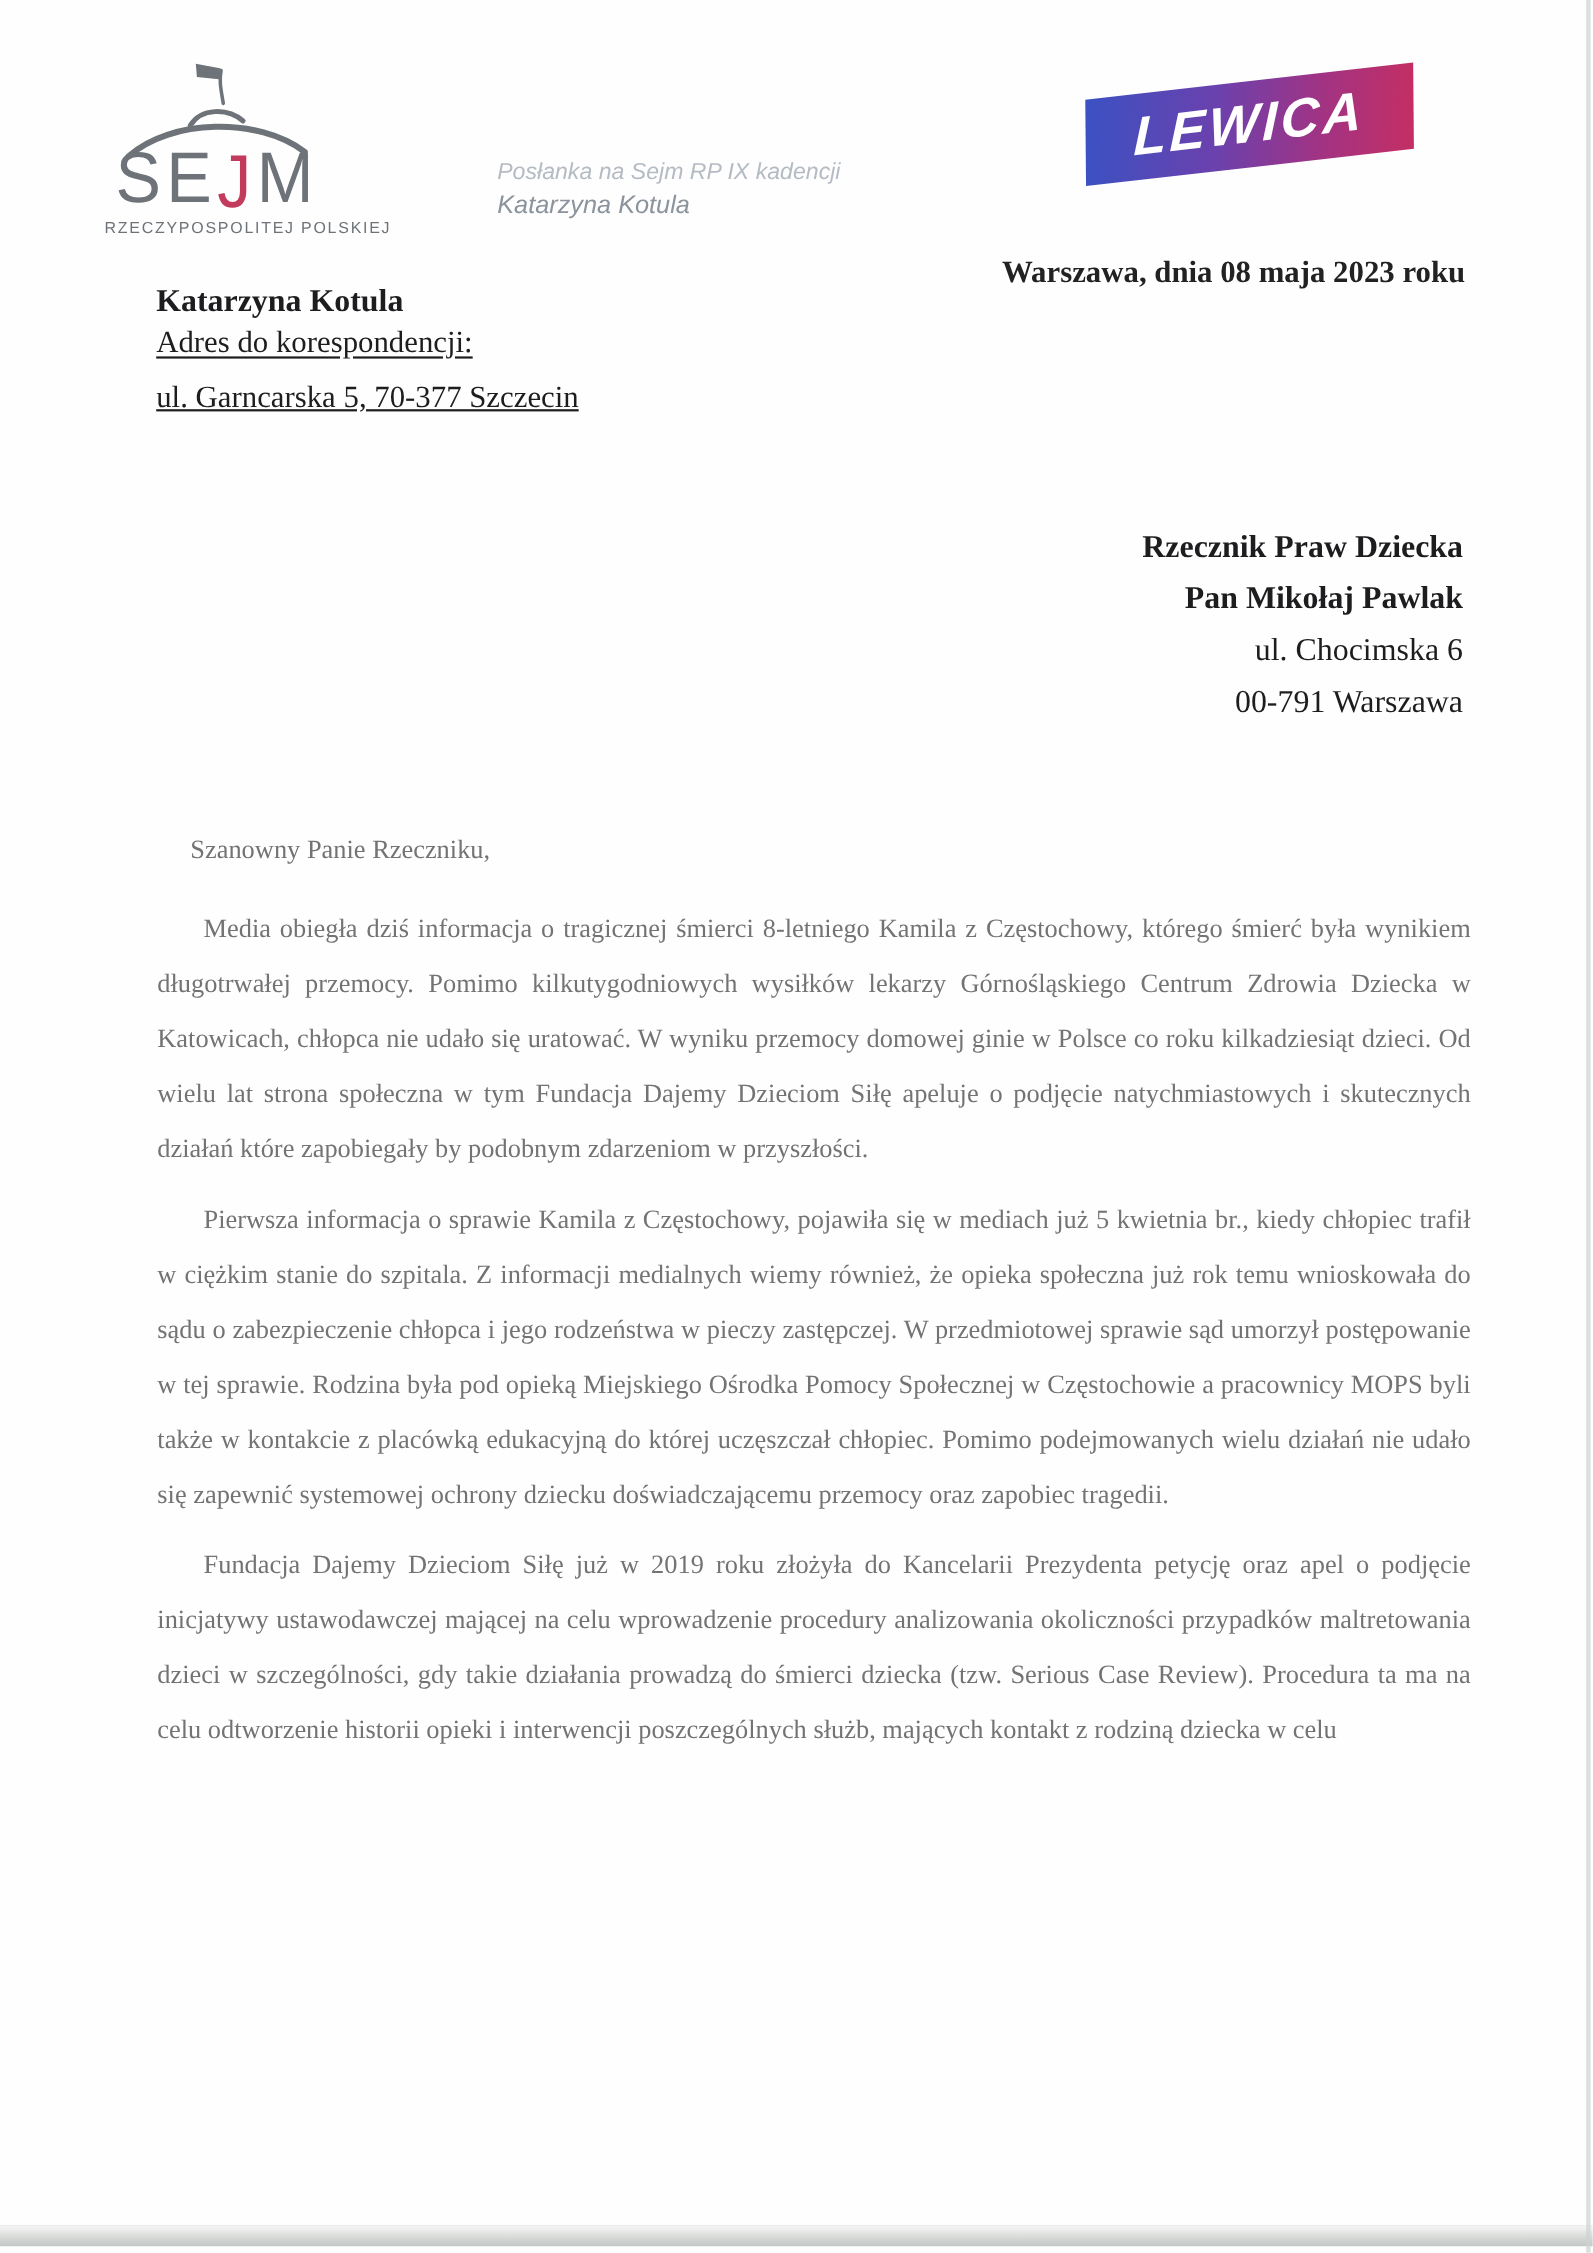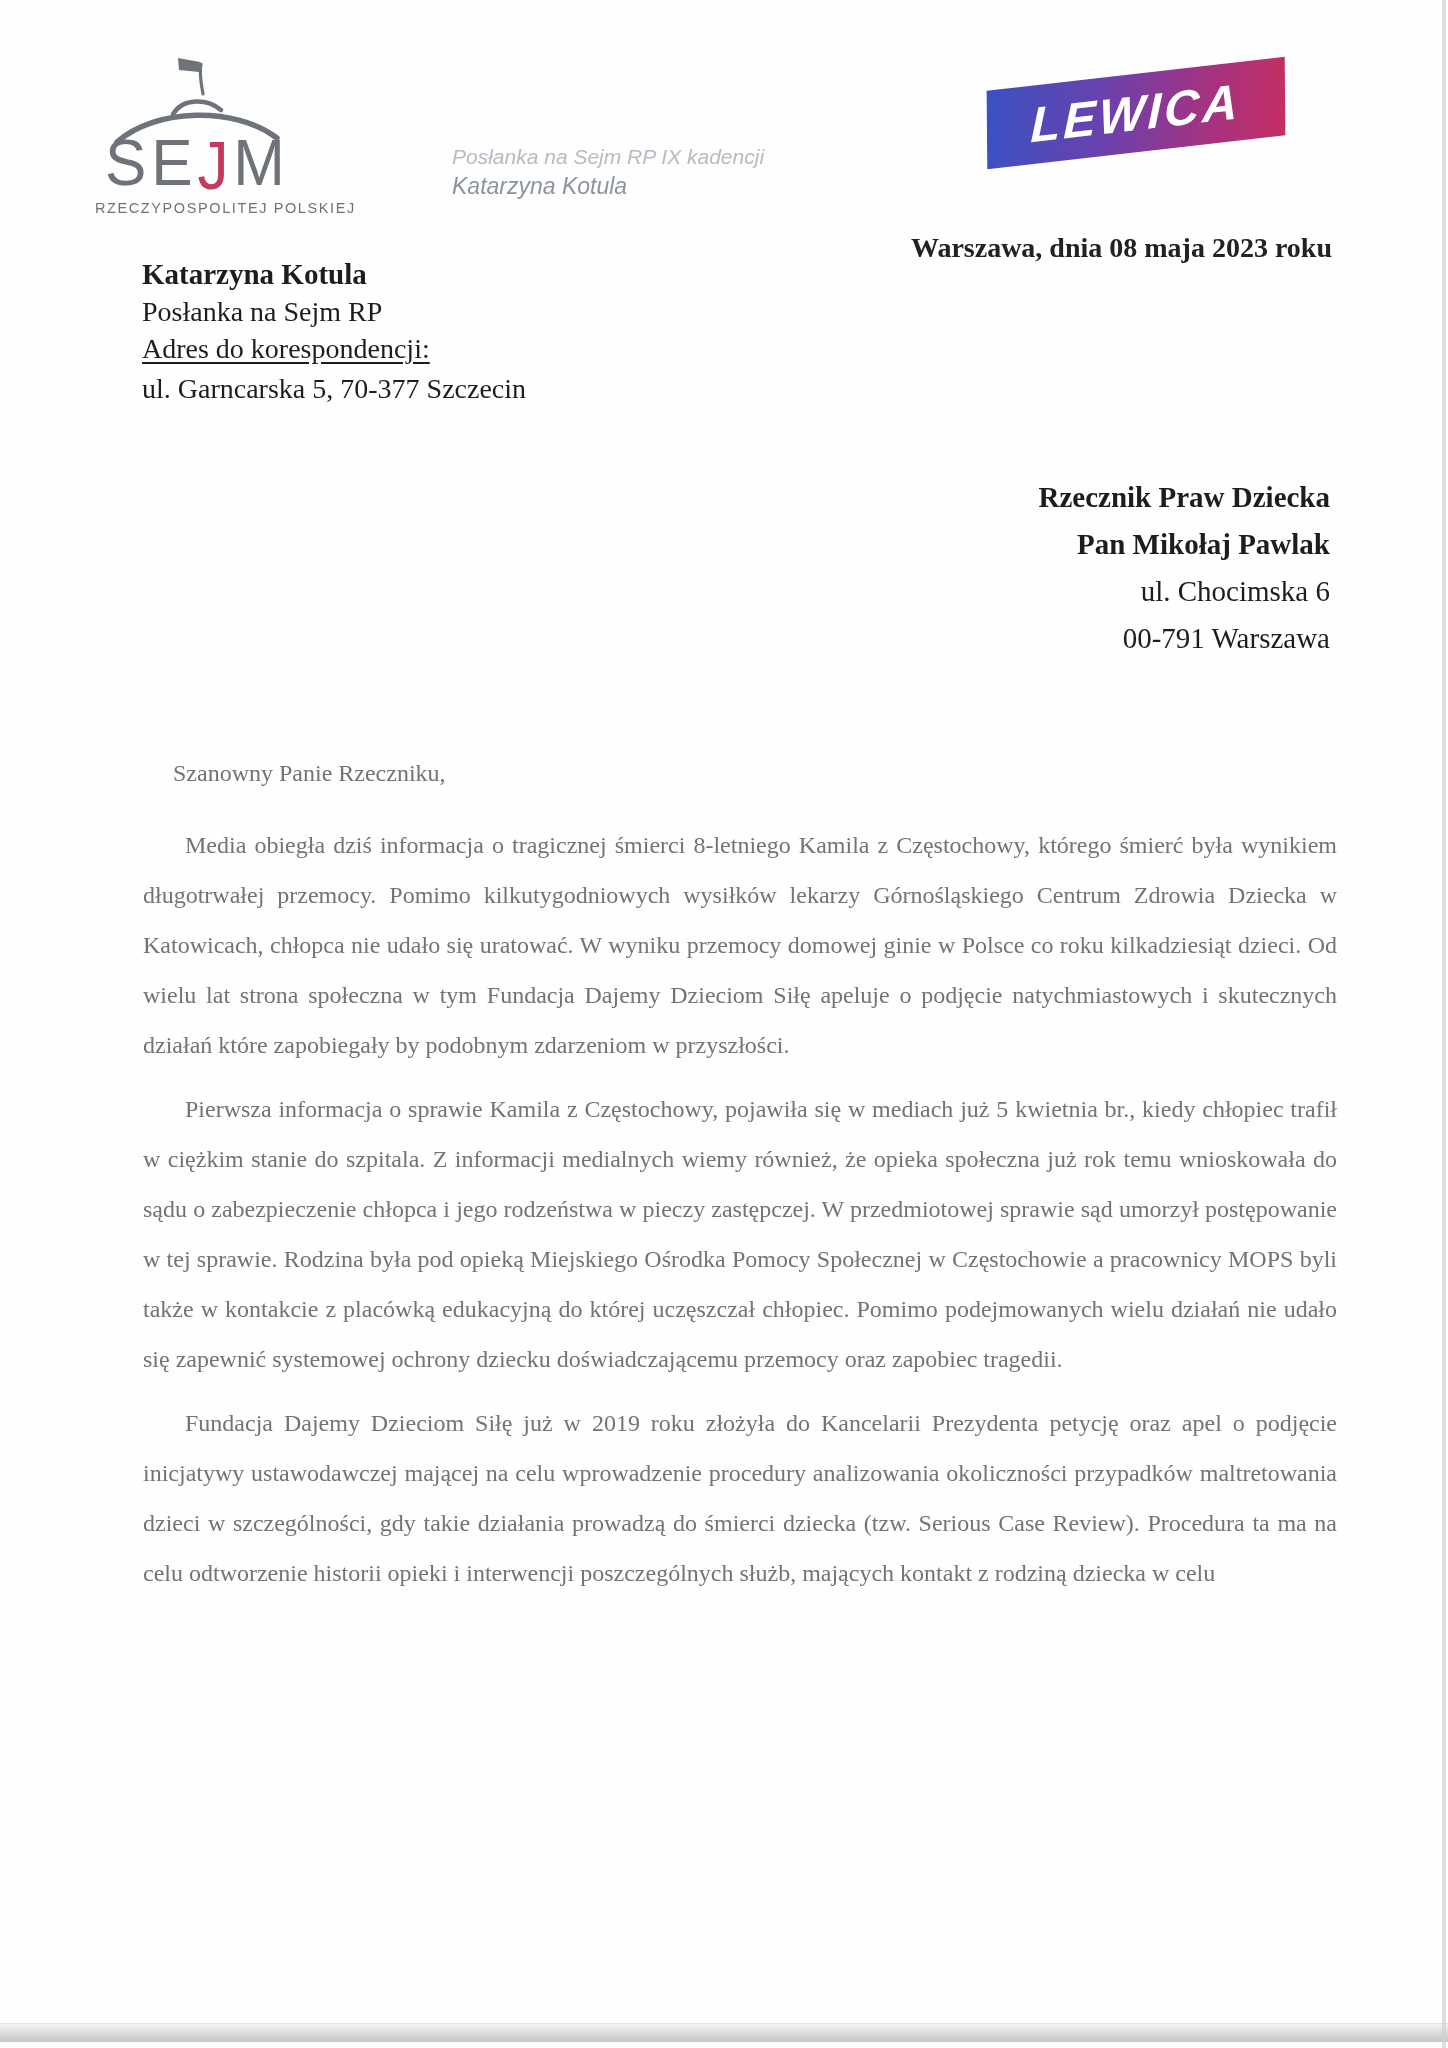--- a/index.html
+++ b/index.html
@@ -41,21 +41,21 @@
   .lewica .word{font-family:"Liberation Sans",sans-serif;font-weight:700;font-style:italic;
     font-size:49px;color:#ffffff;letter-spacing:3px;transform:skewX(-2deg);}
 
   
   .date-line{position:absolute;right:116px;top:232px;font-size:28px;color:#222;font-weight:bold;}
 
   
   .sender{position:absolute;left:142px;top:256px;font-size:28px;line-height:37px;}
   .sender .name{font-weight:700;font-size:29px;}
   .sender .addr-label{text-decoration:underline;text-underline-offset:4px;}
-  .sender .addr{margin-top:3px;}
+  .sender .addr{margin-top:13px;text-decoration:underline;}
 
   
   .recipient{position:absolute;right:118px;top:474px;text-align:right;font-size:29px;line-height:47px;}
   .recipient .b{font-weight:700;}
 
   
   .letter{position:absolute;left:131px;top:748px;width:1206px;
     font-size:24px;line-height:50px;color:#737373;}
   .letter .salutation{margin:0 0 22px 42px;}
   .letter p{margin:0 0 14px 12px;text-indent:42px;text-align:justify;}
@@ -90,21 +90,20 @@
   </div>
 
   <div class="lewica">
     <span class="word">LEWICA</span>
   </div>
 
   <div class="date-line">Warszawa, dnia 08 maja 2023 roku</div>
 
   <div class="sender">
     <div class="name">Katarzyna Kotula</div>
-    <div>Posłanka na Sejm RP</div>
     <div class="addr-label">Adres do korespondencji:</div>
     <div class="addr">ul. Garncarska 5, 70-377 Szczecin</div>
   </div>
 
   <div class="recipient">
     <div class="b">Rzecznik Praw Dziecka</div>
     <div class="b">Pan Mikołaj Pawlak</div>
     <div>ul. Chocimska 6</div>
     <div>00-791 Warszawa</div>
   </div>

